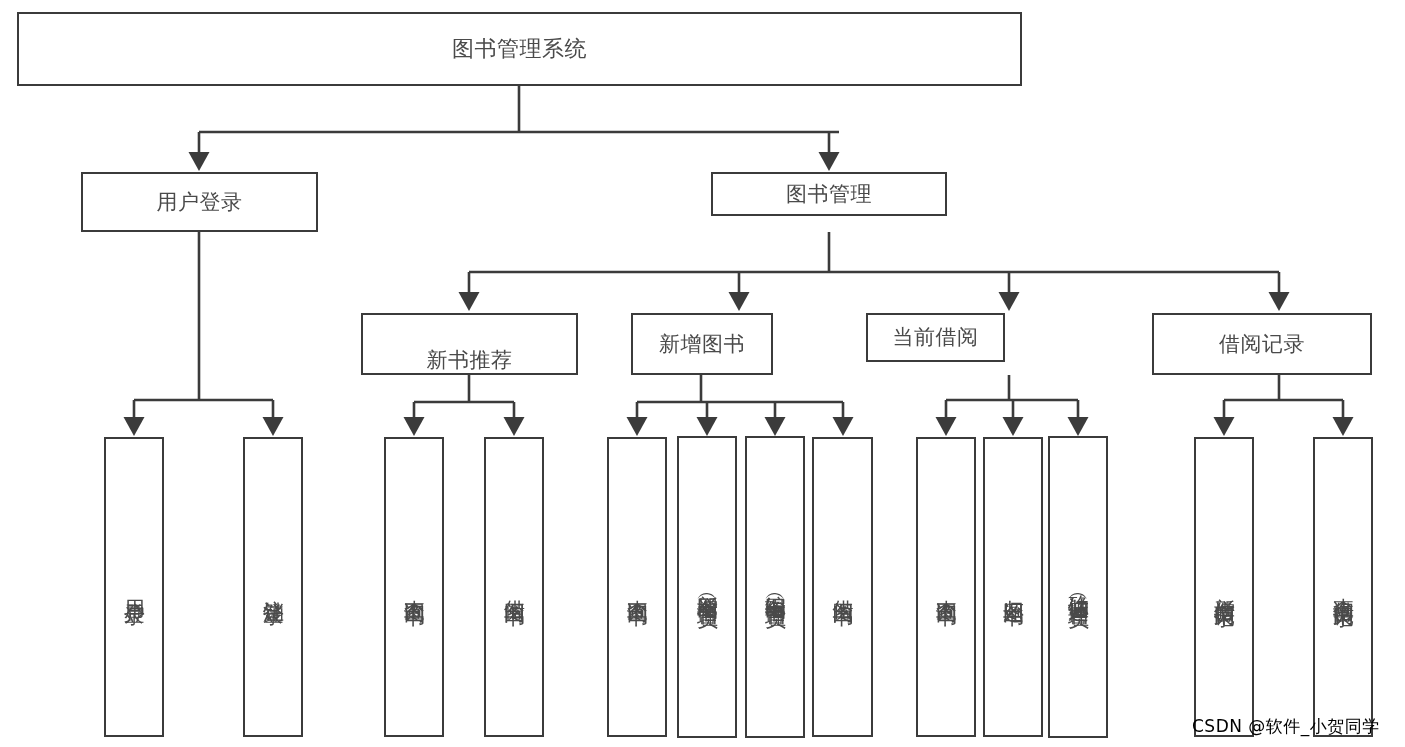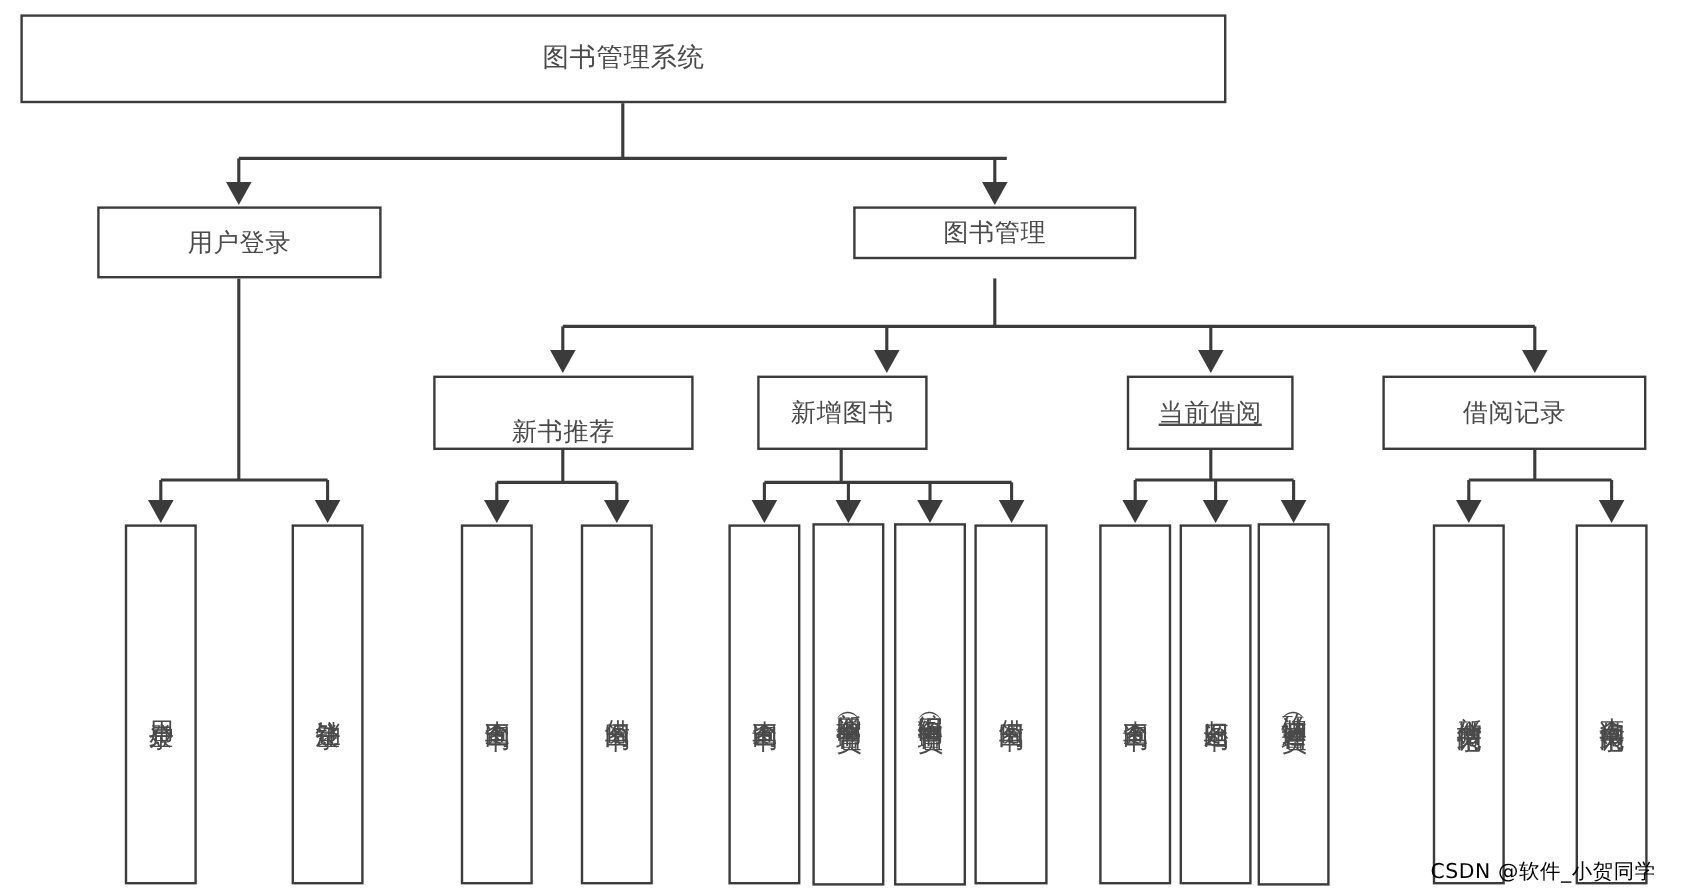--- a/index.html
+++ b/index.html
@@ -133,21 +133,21 @@
   <div class="node node-h" style="left:711px; top:172px; width:236px; height:44px;">
     <span>图书管理</span>
   </div>
 
   <div class="node node-h" style="left:361px; top:313px; width:217px; height:62px;align-items:flex-end;">
     <span>新书推荐</span>
   </div>
   <div class="node node-h" style="left:631px; top:313px; width:142px; height:62px;">
     <span>新增图书</span>
   </div>
-  <div class="node node-h" style="left:939px; top:313px; width:139px; height:62px;text-decoration:underline;">
+  <div class="node node-h" style="left:866px; top:313px; width:139px; height:49px;">
     <span>当前借阅</span>
   </div>
   <div class="node node-h" style="left:1152px; top:313px; width:220px; height:62px;">
     <span>借阅记录</span>
   </div>
 
   <div class="node node-v" style="left:104px; top:437px; width:60px; height:300px;">
     <span class="vlabel">用户登录</span>
   </div>
   <div class="node node-v" style="left:243px; top:437px; width:60px; height:300px;">

